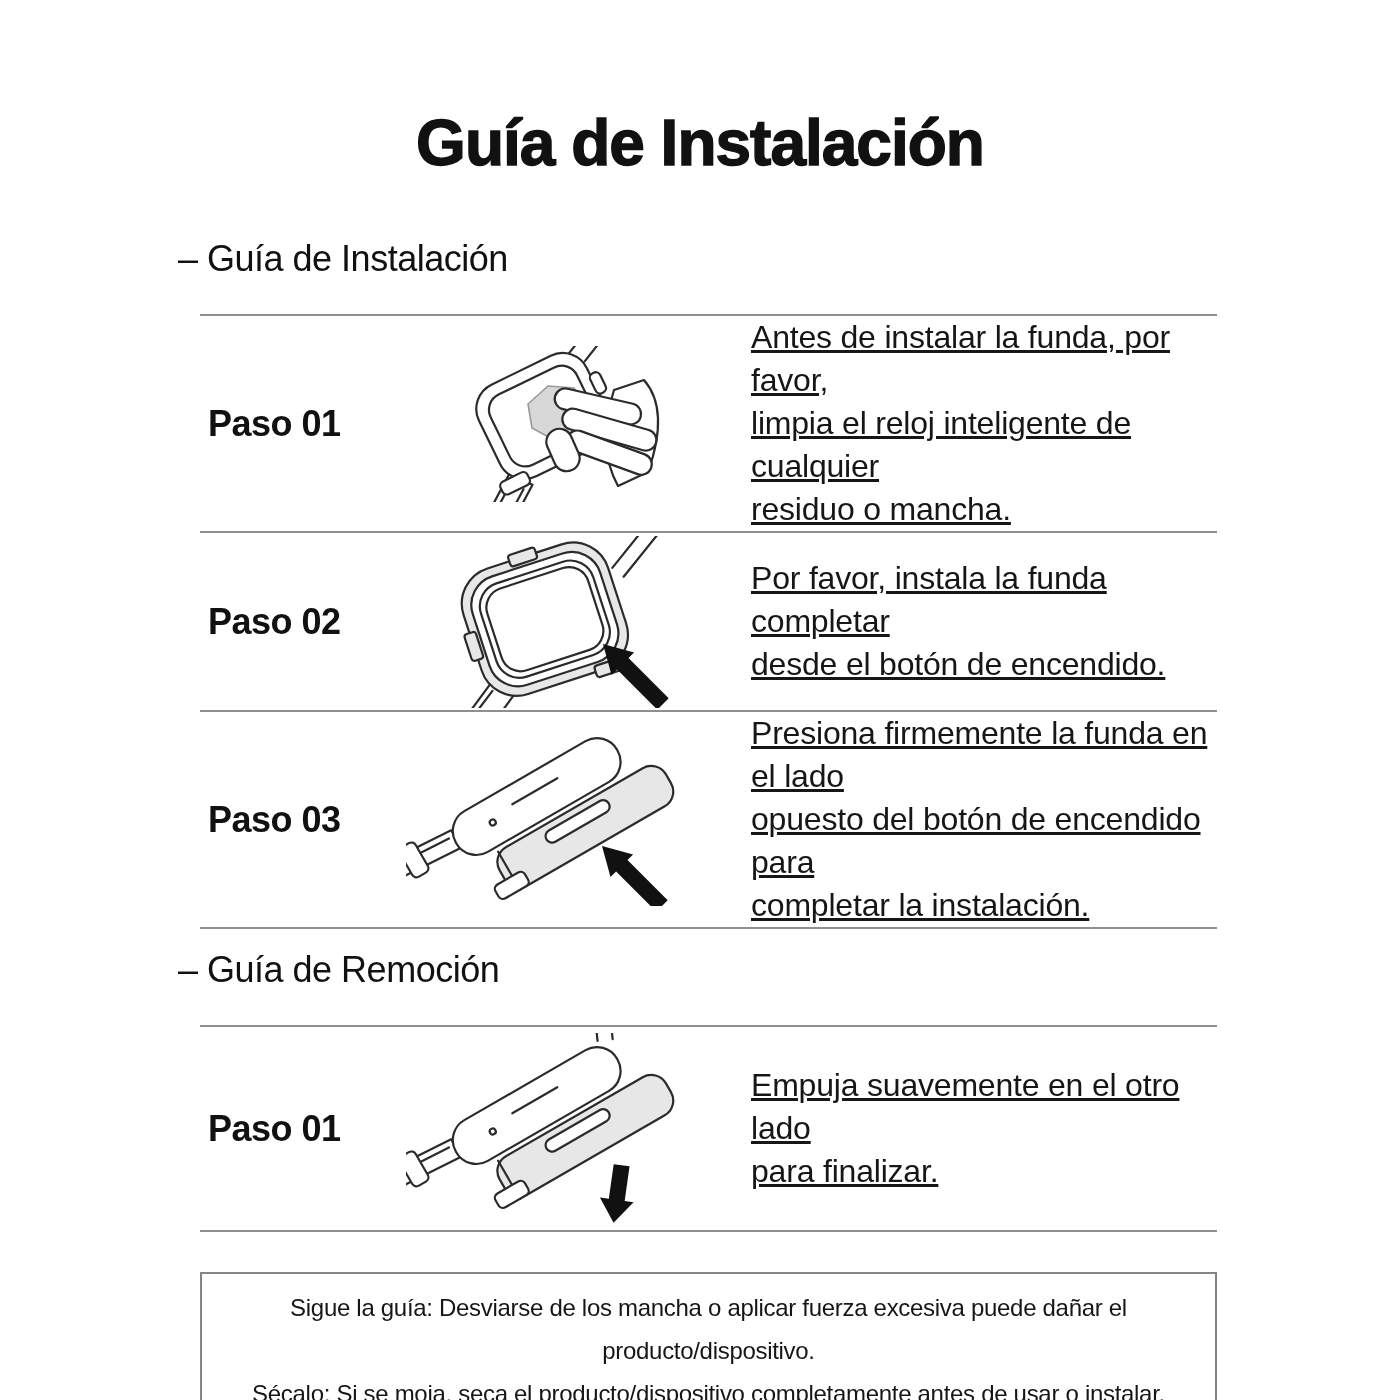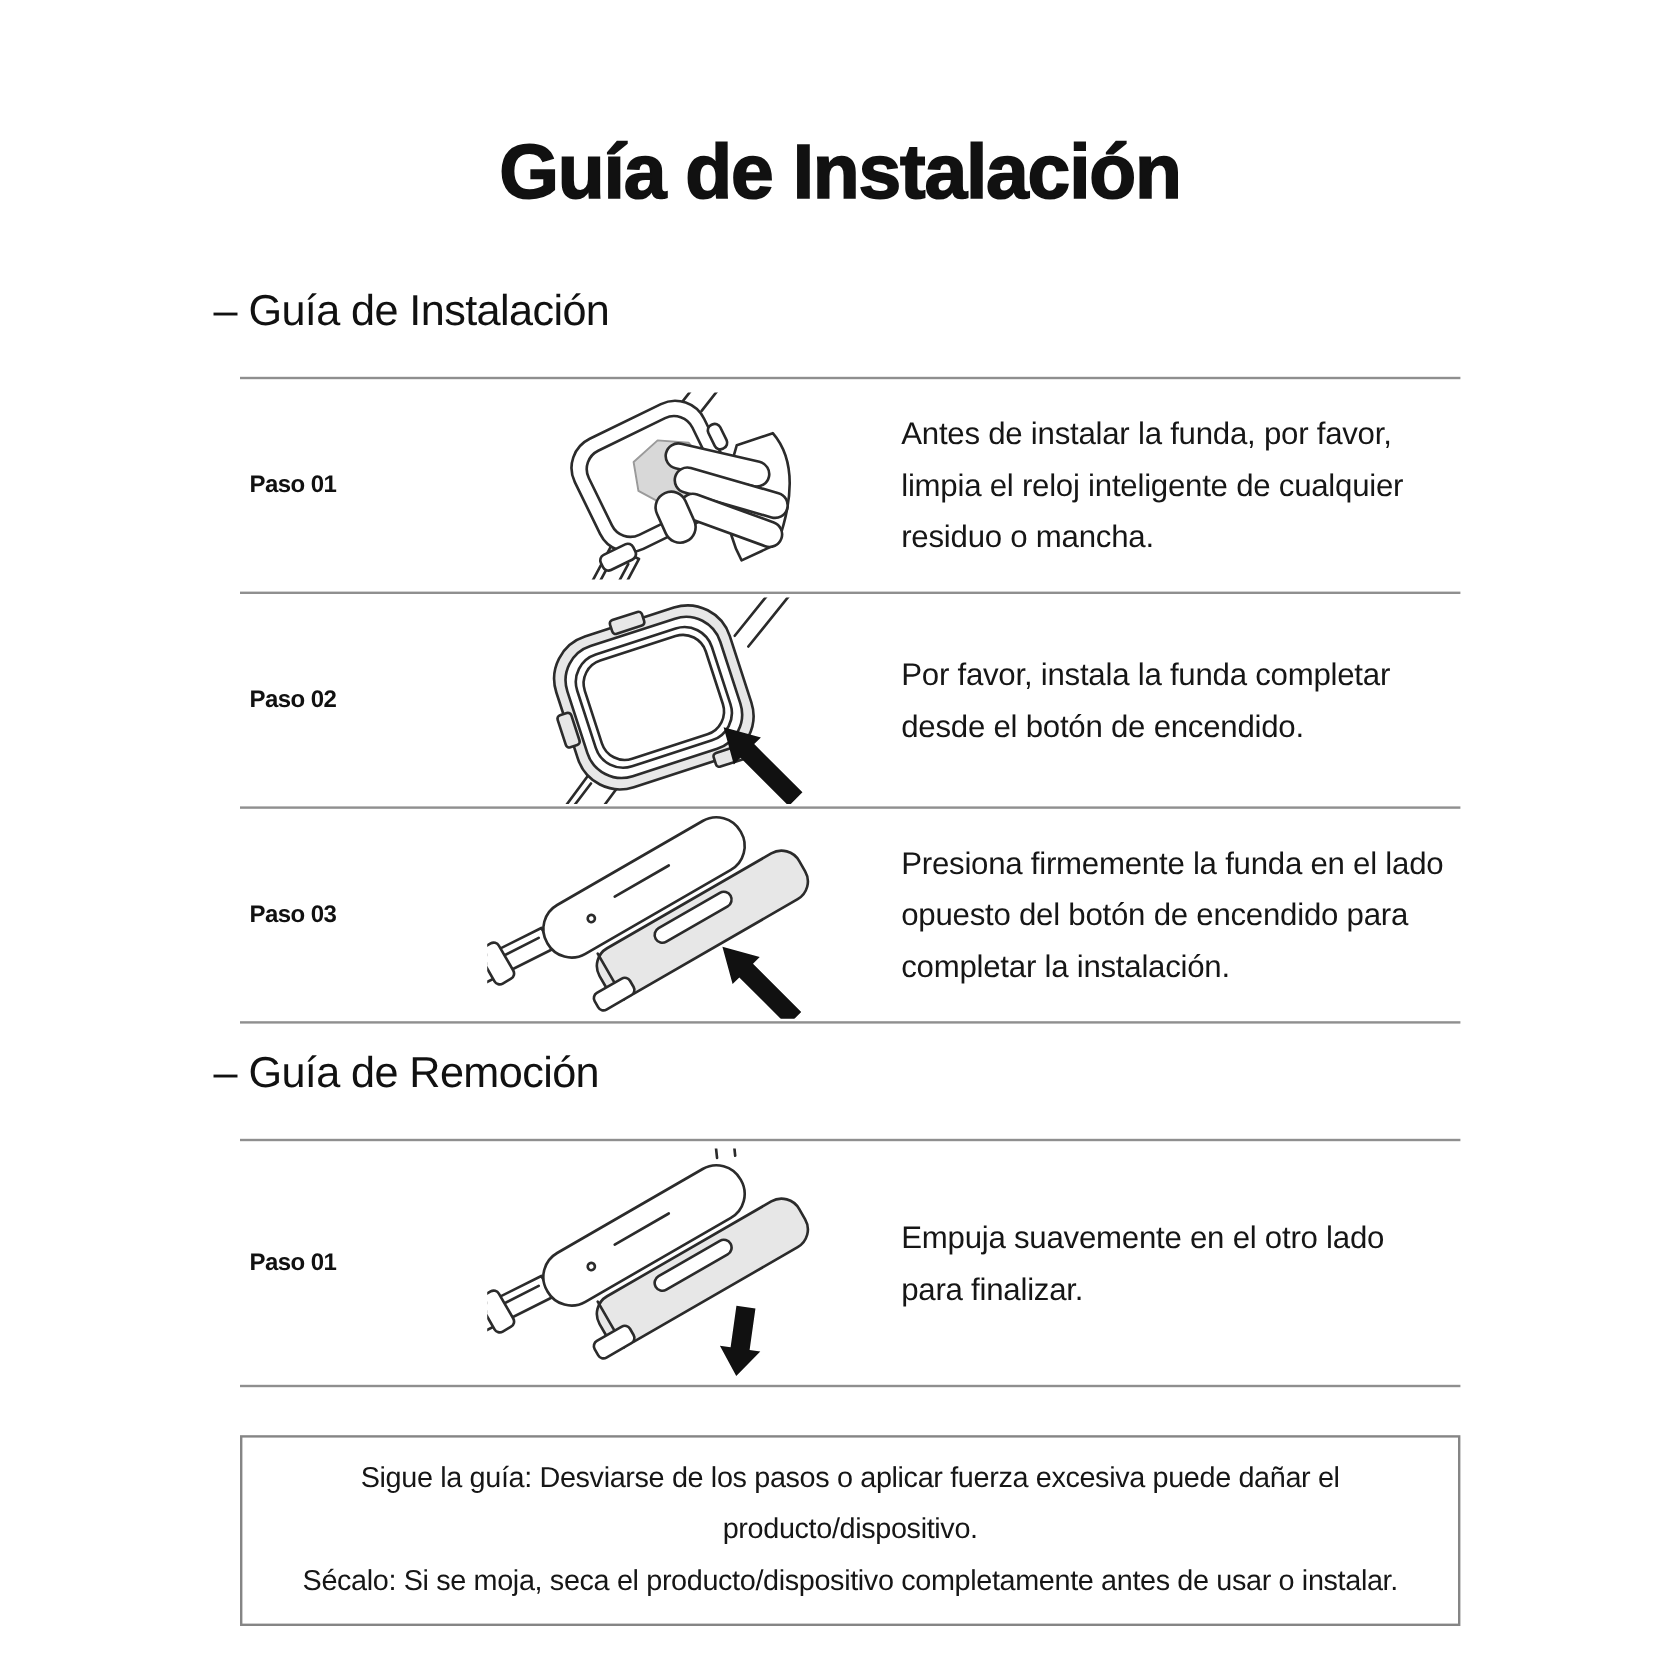--- a/index.html
+++ b/index.html
@@ -21,30 +21,30 @@
   }
   .section-heading.second{margin-top:20px;}
   hr.rule{
     border:none;border-top:2px solid #8f8f8f;
     margin:0 5px 0 22px;height:0;
   }
   .step{display:flex;align-items:center;min-height:177px;}
   .step.tall{min-height:203px;}
   .step-label{
     width:187px;padding-left:30px;flex:0 0 auto;
-    font-size:20px;font-weight:bold;letter-spacing:-0.5px;color:#111;
+    font-size:36px;font-weight:bold;letter-spacing:-0.5px;color:#111;
   }
   .step-figure{
     width:300px;flex:0 0 auto;display:flex;
     align-items:center;justify-content:center;
   }
   .step-text{
     flex:1 1 auto;padding-left:56px;padding-right:6px;
-    font-size:26px;line-height:43px;letter-spacing:-0.2px;
-    white-space:pre-line;color:#161616;
+    font-size:32px;line-height:43px;letter-spacing:-0.2px;
+    white-space:pre-line;color:#161616;text-decoration:underline;
   }
   .note-box{
     margin:40px 5px 0 22px;border:2px solid #858585;
     padding:12px 8px 14px 8px;text-align:center;
   }
   .note-line{font-size:24px;line-height:43px;letter-spacing:-0.3px;color:#161616;}
   svg .ln{fill:none;stroke:#2b2b2b;stroke-width:2.2;stroke-linecap:round;stroke-linejoin:round;}
   svg .fw{fill:#ffffff;stroke:#2b2b2b;stroke-width:2.2;stroke-linejoin:round;}
   svg .fg{fill:#e7e7e7;stroke:#2b2b2b;stroke-width:2.2;stroke-linejoin:round;}
   svg .cloth{fill:#d8d8d8;stroke:#9a9a9a;stroke-width:1.6;stroke-linejoin:round;}
@@ -182,18 +182,18 @@
           </g>
         </svg>
       </div>
       <div class="step-text">Empuja suavemente en el otro lado
 para finalizar.</div>
     </div>
 
     <hr class="rule">
 
     <div class="note-box">
-      <div class="note-line">Sigue la guía: Desviarse de los pasos o aplicar fuerza excesiva puede dañar el producto/dispositivo.</div>
+      <div class="note-line">Sigue la guía: Desviarse de los mancha o aplicar fuerza excesiva puede dañar el producto/dispositivo.</div>
       <div class="note-line">Sécalo: Si se moja, seca el producto/dispositivo completamente antes de usar o instalar.</div>
     </div>
 
   </div>
 </div>
 
 </body></html>

